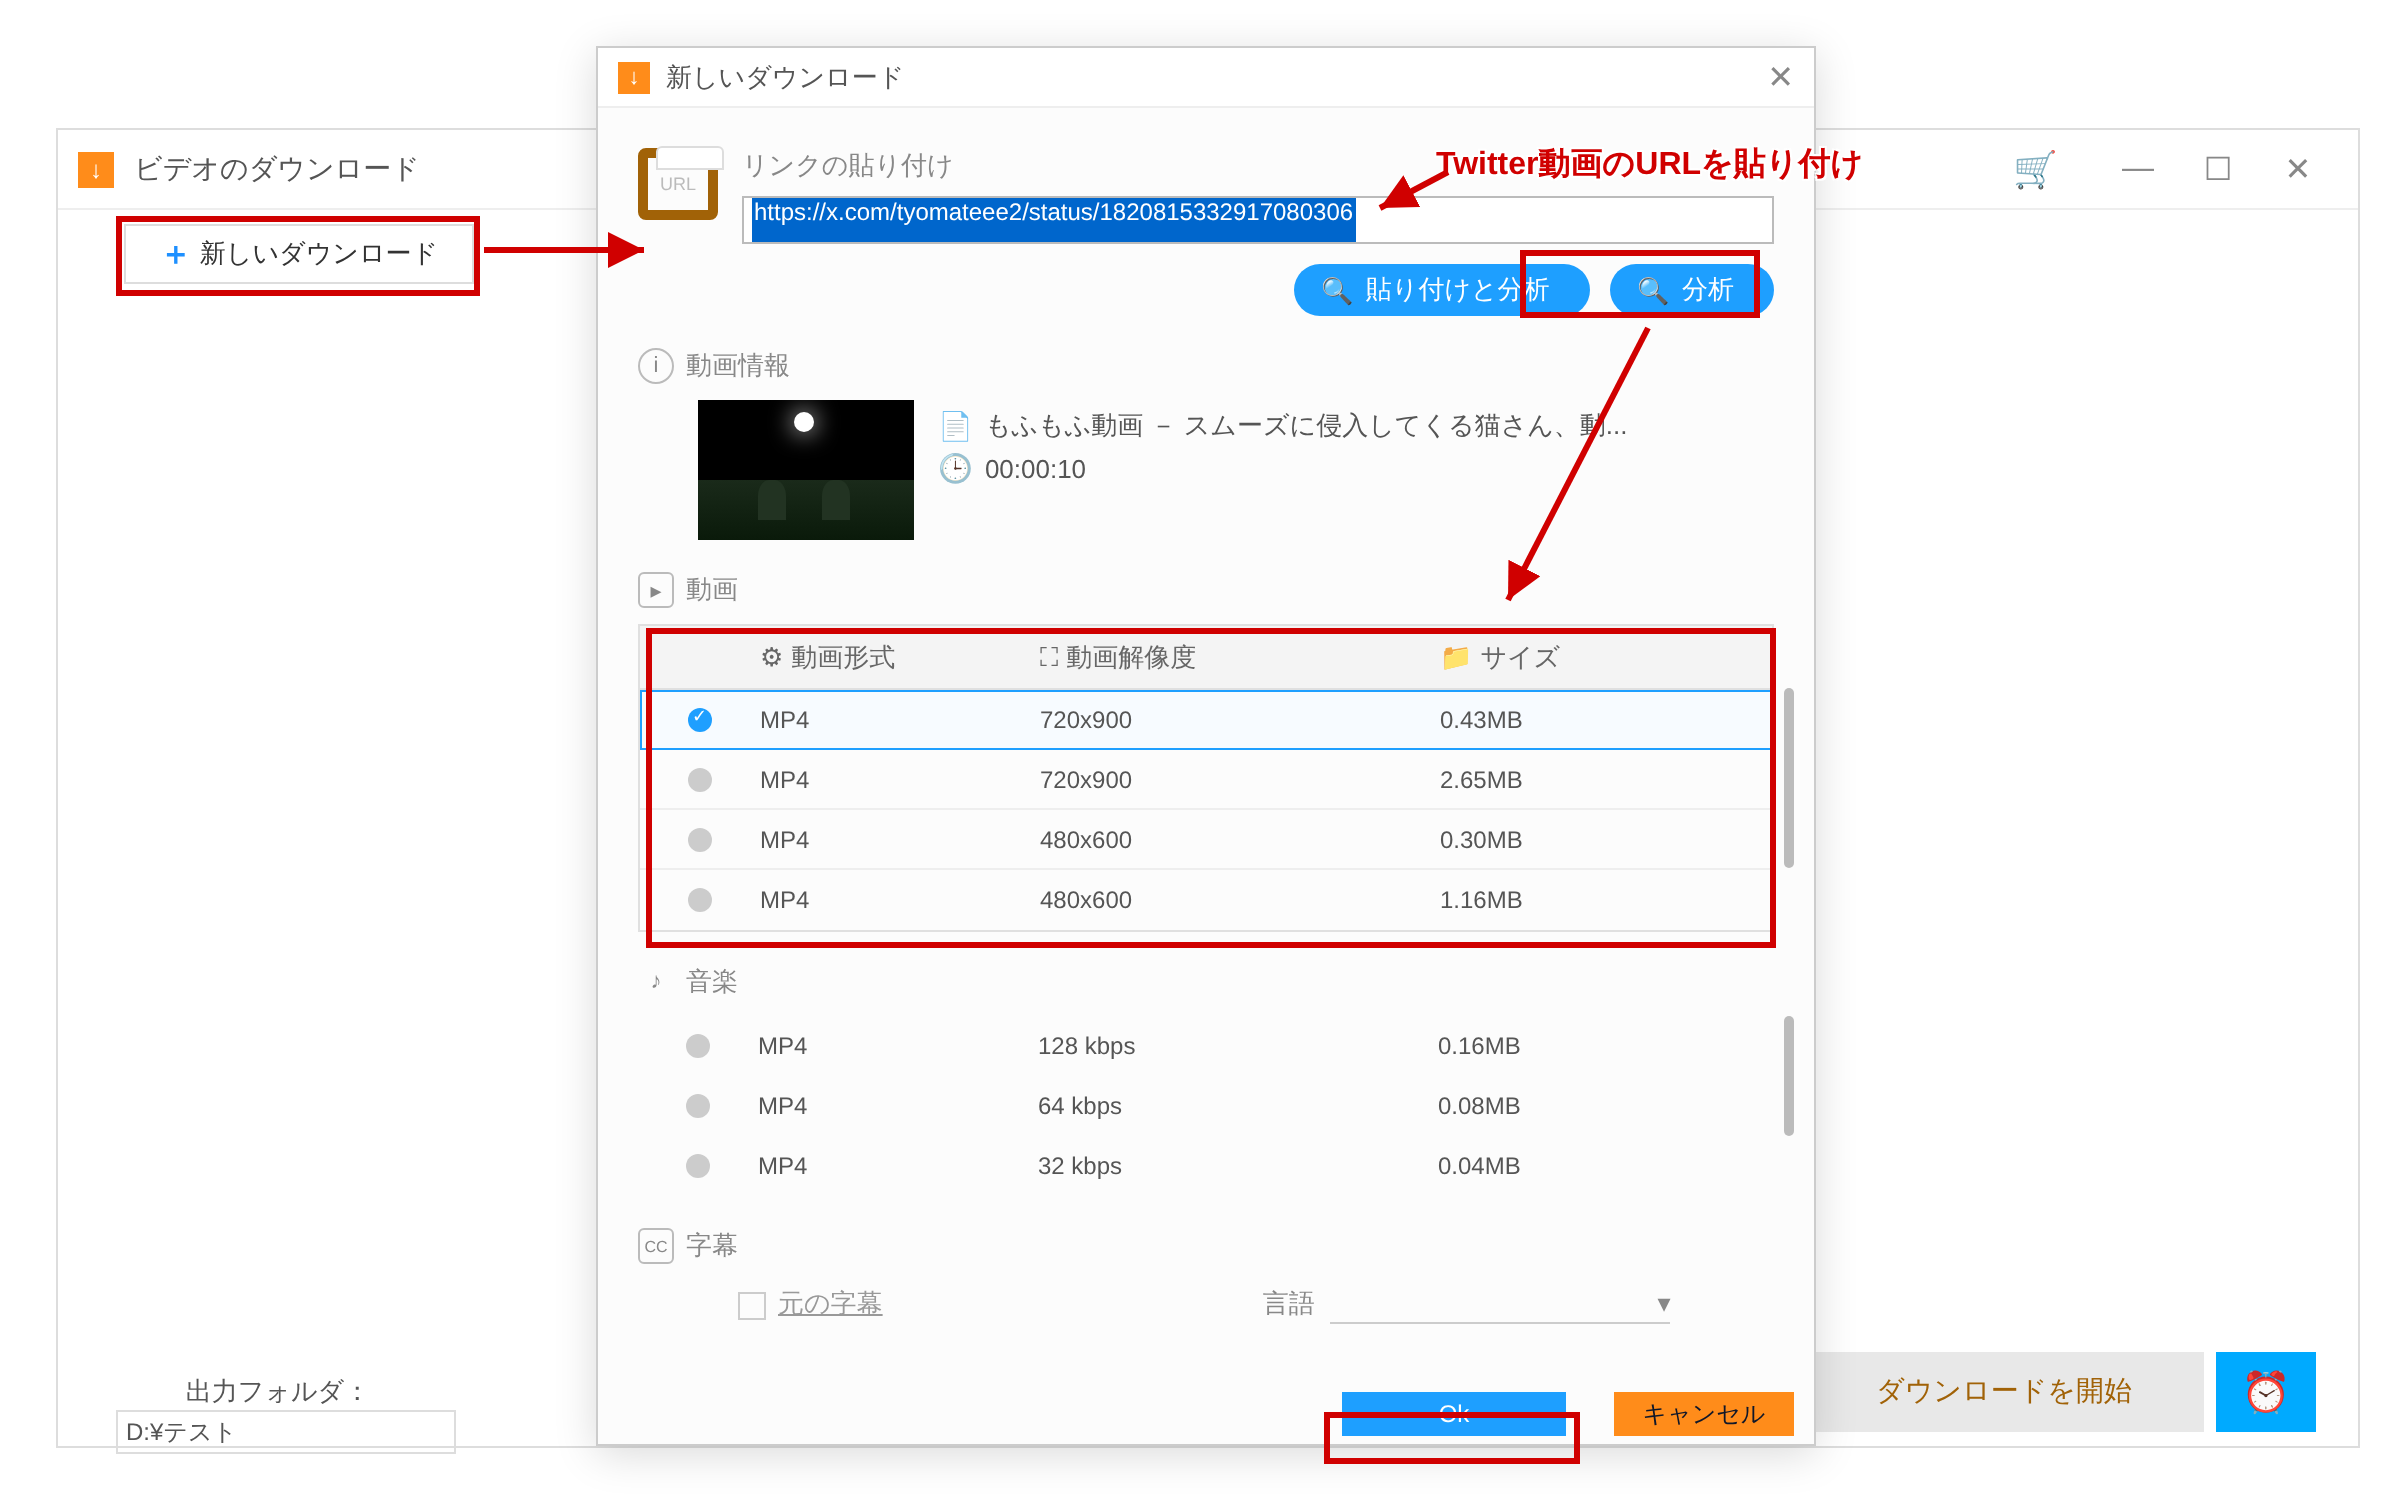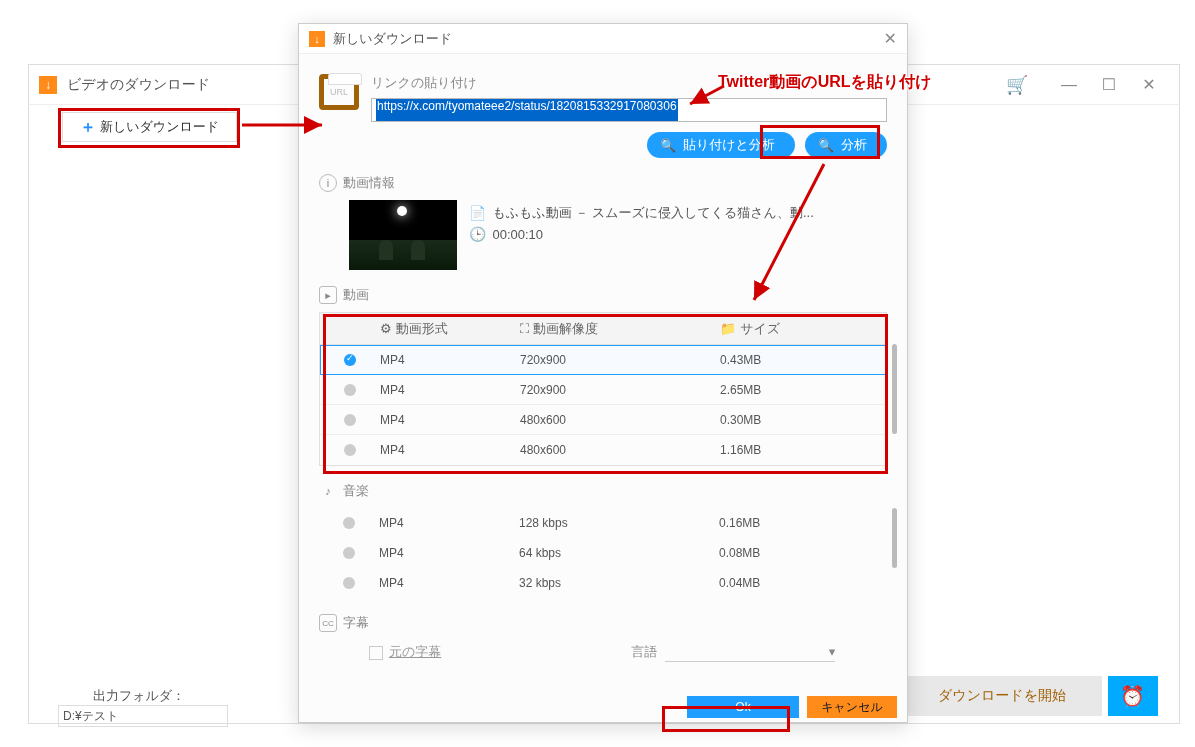--- a/index.html
+++ b/index.html
@@ -73,21 +73,21 @@
   .scroll-thumb2 { position: absolute; right: -10px; top: 0; width: 5px; height: 60px; background: #bbb; border-radius: 3px; }
 
   .audio-body { position: relative; }
   .audio-body .trow { border-bottom: none; }
 
   .captions-row { display: flex; align-items: center; gap: 30px; margin-top: 10px; margin-left: 50px; font-size: 13px; color: #888; }
   .captions-row .chk { width: 14px; height: 14px; border: 1px solid #ccc; display: inline-block; margin-right: 6px; vertical-align: middle; }
   .captions-row .under { text-decoration: underline; color: #999; }
   .lang-select { border: none; border-bottom: 1px solid #ccc; background: transparent; width: 170px; height: 20px; display: inline-flex; align-items: center; justify-content: flex-end; color: #888; }
 
-  .dialog-footer { position: absolute; bottom: 4px; right: 10px; display: flex; gap: 8px; }
+  .dialog-footer { position: absolute; bottom: 4px; right: 10px; display: flex; gap: 24px; }
   .okbtn { width: 112px; height: 22px; background: #1e9fff; color: #fff; border: none; font-size: 12px; }
   .cancelbtn { width: 90px; height: 22px; background: #ff8c1a; color: #0f172a; border: none; font-size: 12px; }
 
   
   .annobox { position: absolute; border: 3px solid #d00000; pointer-events: none; }
   .anno-text { position: absolute; color: #d00000; font-weight: bold; font-size: 16px; text-shadow: -1px -1px 0 #fff, 1px -1px 0 #fff, -1px 1px 0 #fff, 1px 1px 0 #fff; pointer-events: none; }
   svg.arrow { position: absolute; pointer-events: none; }
 </style>
 </head>
 <body>

